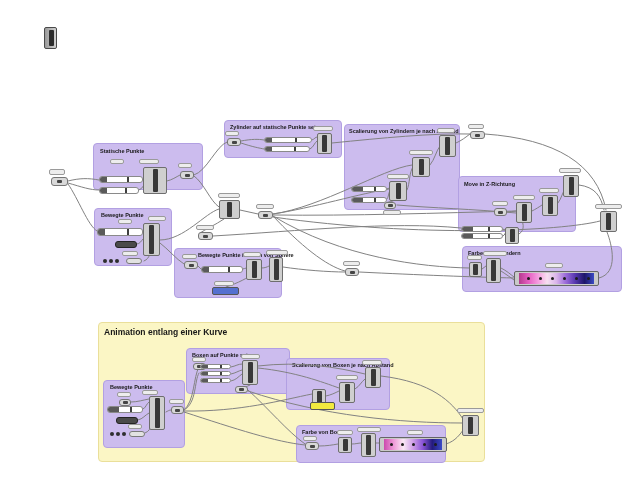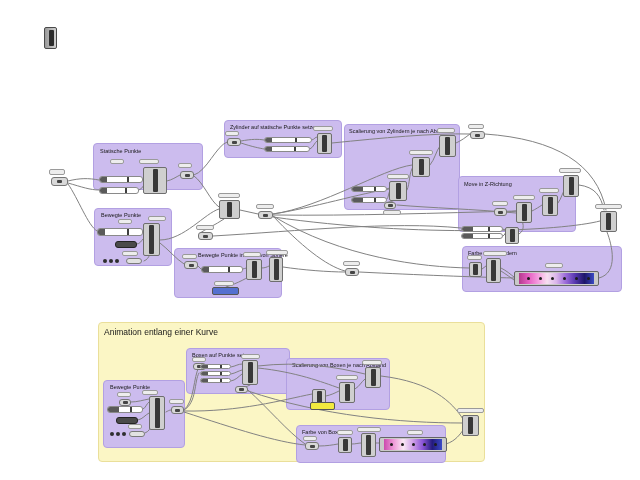--- a/index.html
+++ b/index.html
@@ -2,21 +2,21 @@
 <html><head>
 <meta charset="utf-8">
 <style>
   html,body{margin:0;padding:0;}
   body{width:640px;height:480px;position:relative;background:#ffffff;overflow:hidden;
        font-family:"Liberation Sans",sans-serif;}
   
   .grp{position:absolute;border-radius:4px;box-sizing:border-box;z-index:1;}
   .grp.purple{background:#ccbcee;border:1px solid #b2a0e2;}
   .grp.yellow{background:#fbf6c5;border:1px solid #eadf9a;z-index:0;}
-  .gtitle{position:absolute;font-weight:normal;color:#181818;font-size:5.5px;white-space:nowrap;z-index:2;text-align:right;}
+  .gtitle{position:absolute;font-weight:bold;color:#181818;font-size:5.5px;white-space:nowrap;z-index:2;text-align:right;}
   .gtitle.big{font-size:8.5px;}
   
   svg.wires{position:absolute;left:0;top:0;z-index:3;}
   svg.wires path{fill:none;stroke:#828282;stroke-width:1;stroke-linecap:round;}
   
   .node{position:absolute;z-index:4;box-sizing:border-box;}
   .chip{background:#ededed;border:1px solid #9a9a9a;border-radius:2px;}
   .param{background:#d9d9d9;border:1px solid #767676;border-radius:3px;}
   .param::after{content:"";position:absolute;left:50%;top:50%;width:5px;height:3px;margin:-1.5px 0 0 -2.5px;background:#454545;border-radius:1px;}
   .comp{background:#cfcfcf;border:1px solid #6e6e6e;border-radius:2px;}

